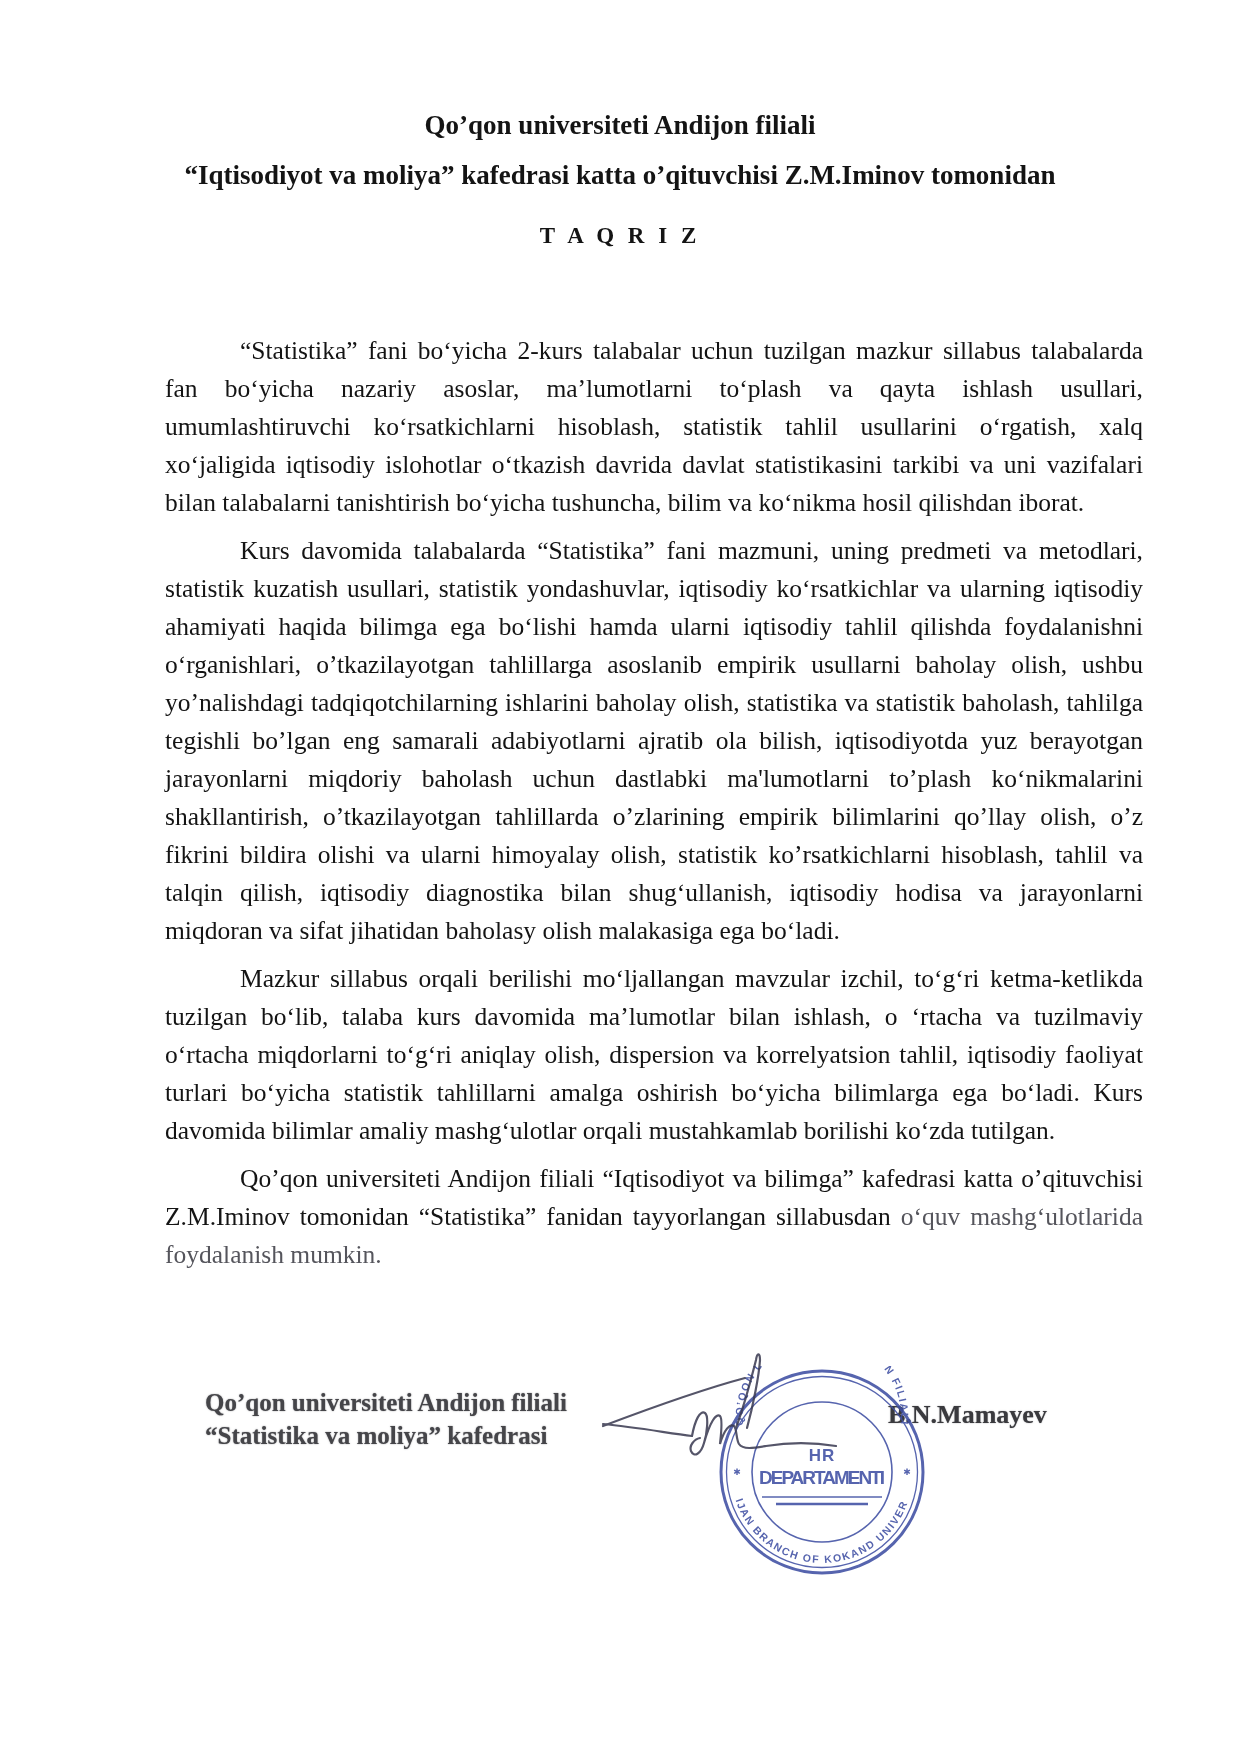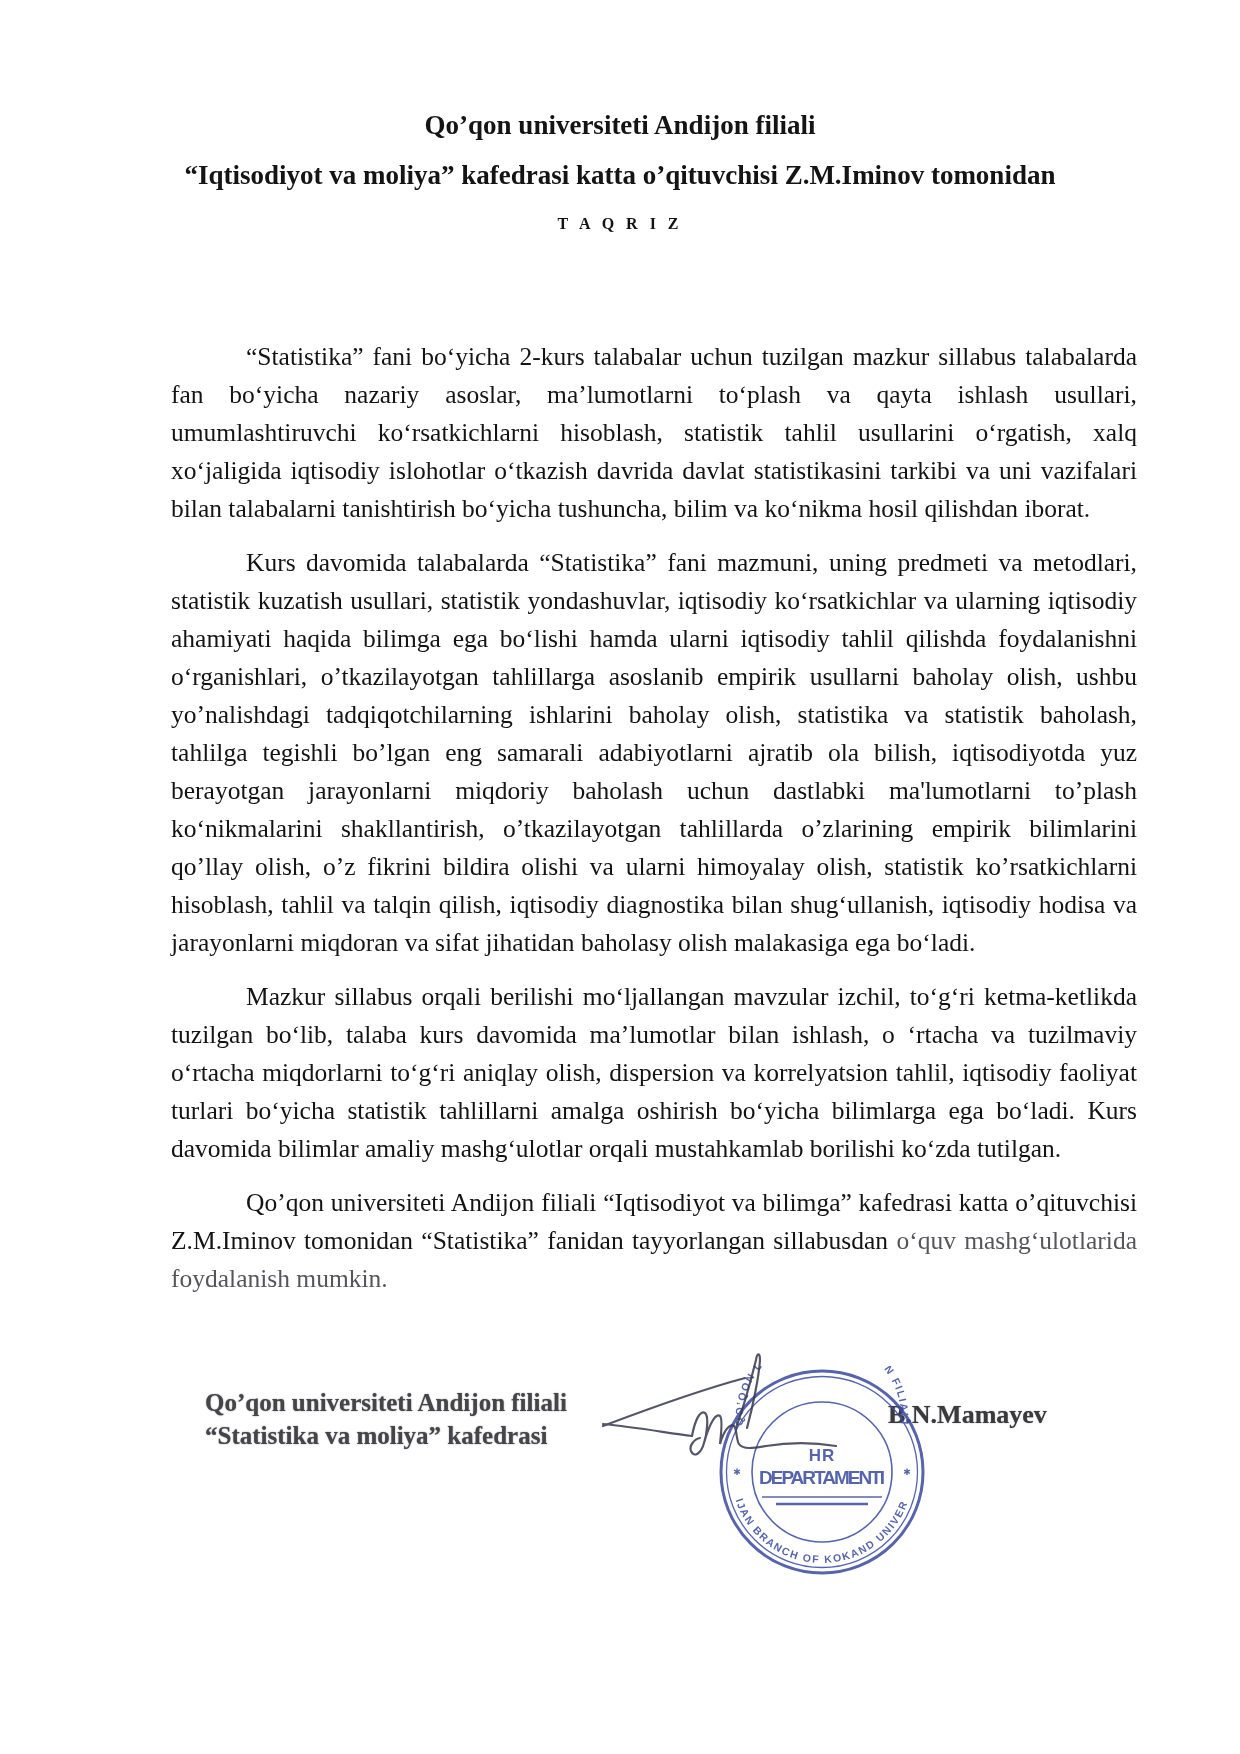--- a/index.html
+++ b/index.html
@@ -13,34 +13,34 @@
   }
   .title-block {
     position: absolute;
     top: 100px; left: 120px; width: 1000px;
     text-align: center;
     font-weight: bold;
     font-size: 27px;
   }
   .title-line { line-height: 50px; white-space: nowrap; }
   .taqriz-heading {
-    margin-top: 8px;
-    font-size: 16px;
+    margin-top: 20px;
+    font-size: 23px;
     letter-spacing: 4px;
     font-weight: bold;
     line-height: 32px;
   }
   .body-text {
     position: absolute;
     top: 322px; left: 155px; width: 998px;
     font-size: 25.5px;
     line-height: 38px;
     text-align: justify;
   }
-  .body-text p { margin: 16px; text-indent: 75px; }
+  .body-text p { margin: 10px; text-indent: 75px; }
   .faded { color: #55555c; }
   .sig-text {
     position: absolute;
     left: 205px; top: 1386px;
     font-weight: bold;
     font-size: 25px;
     line-height: 33px;
     color: #454549;
     text-shadow: 0 0 1.4px rgba(80,80,84,0.75);
   }

